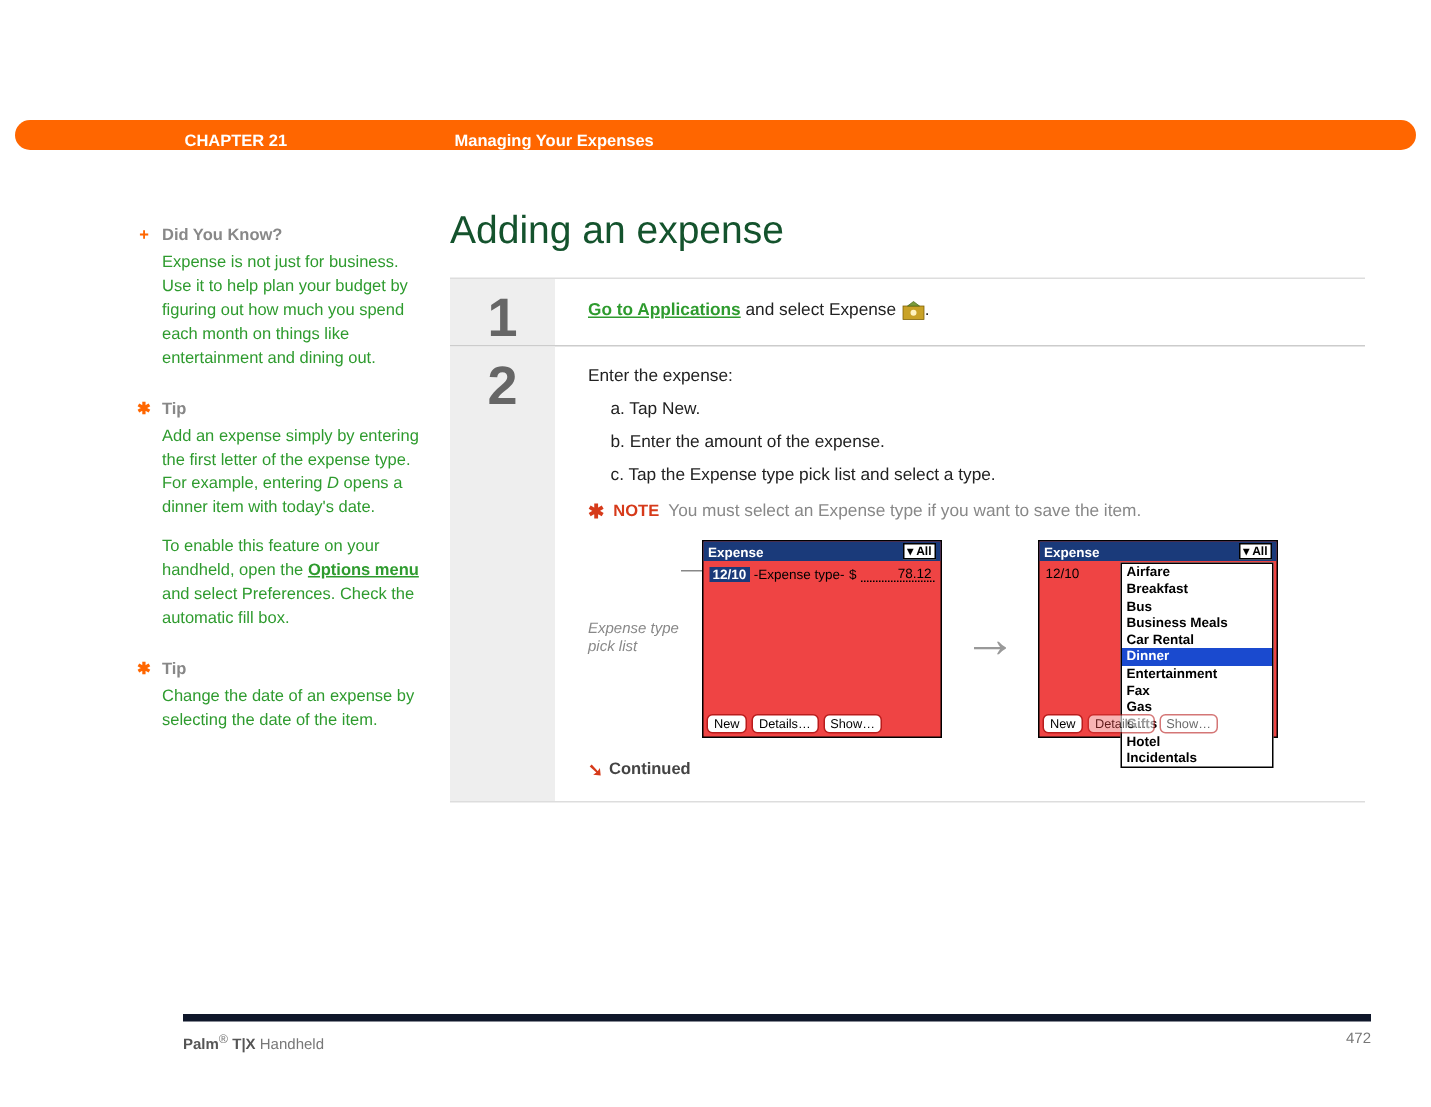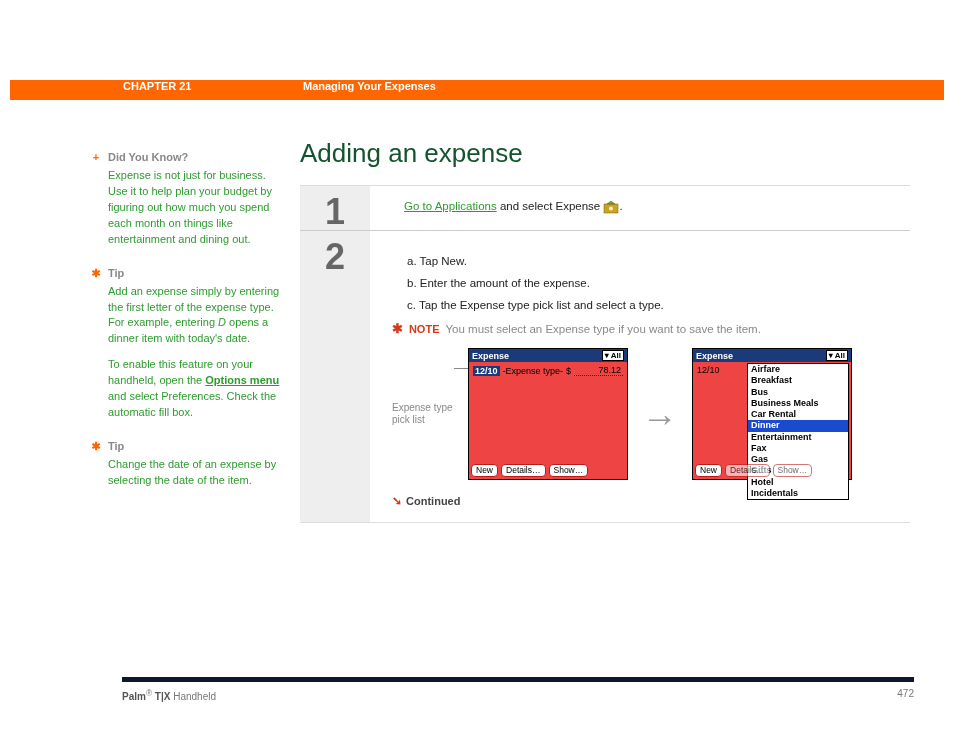--- a/index.html
+++ b/index.html
@@ -16,21 +16,22 @@
     position: absolute;
     top: 80px;
     left: 10px;
     right: 10px;
     height: 20px;
     background: #ff6600;
     color: #fff;
     font-size: 11px;
     font-weight: bold;
     display: flex;
-    align-items: flex-start;
+    align-items: flex-end;
+    border-radius: 10px;
   }
   .chap-label { margin-left: 113px; width: 180px; }
   .chap-title { }
   .sidebar {
     position: absolute;
     left: 108px;
     top: 150px;
     width: 175px;
   }
   .side-block { margin-bottom: 18px; font-size: 11px; line-height: 1.45; }
@@ -83,39 +84,40 @@
     font-size: 36px;
     font-weight: bold;
     color: #666;
     line-height: 1;
   }
   .step-body {
     flex: 1;
     padding: 14px 10px 14px 22px;
   }
   .step-body p { margin: 0; font-size: 11.5px; color: #222; }
-  .step-link { color: #2e9b2e; font-weight: normal; text-decoration: underline; cursor:pointer;margin-left:12px;}
+  .step-link { color: #2e9b2e; font-weight: bold; text-decoration: underline; cursor:pointer;}
   .step-list { font-size: 11.5px; color: #222; margin: 10px 0; padding-left: 0; list-style: none; }
   .step-list li { margin-bottom: 10px; margin-left: 15px; }
   .note-row { display: flex; align-items: center; gap: 6px; margin-top: 4px; margin-bottom: 12px;}
   .note-icon { color: #d63a1a; font-weight: bold; font-size: 13px; }
   .note-label { color: #d63a1a; font-weight: bold; font-size: 11px; }
   .note-text { color: #888; font-size: 11.5px; }
   .screens-row {
     display: flex;
     align-items: center;
     gap: 14px;
     margin-top: 10px;
   }
   .pick-label {
     font-size: 10px;
     color: #888;
     width: 62px;
     text-align: left;
     line-height: 1.2;
+    font-style: italic;
   }
   .palm-screen {
     width: 158px;
     height: 130px;
     border: 1px solid #000;
     background: #ef4444;
     position: relative;
     font-size: 9px;
   }
   .screen-header {
@@ -257,20 +259,21 @@
           </span><span>.</span>
         </p>
       </div>
     </div>
 
     <div class="step-row">
       <div class="step-num-cell">
           <span class="step-num">2</span>
         </div>
       <div class="step-body">
+        <p>Enter the expense:</p>
         <ul class="step-list">
           <li>a.  Tap New.</li>
           <li>b.  Enter the amount of the expense.</li>
           <li>c.  Tap the Expense type pick list and select a type.</li>
         </ul>
         <div class="note-row">
           <span class="note-icon">✱</span>
           <span class="note-label">NOTE</span>
           <span class="note-text">You must select an Expense type if you want to save the item.</span>
         </div>

